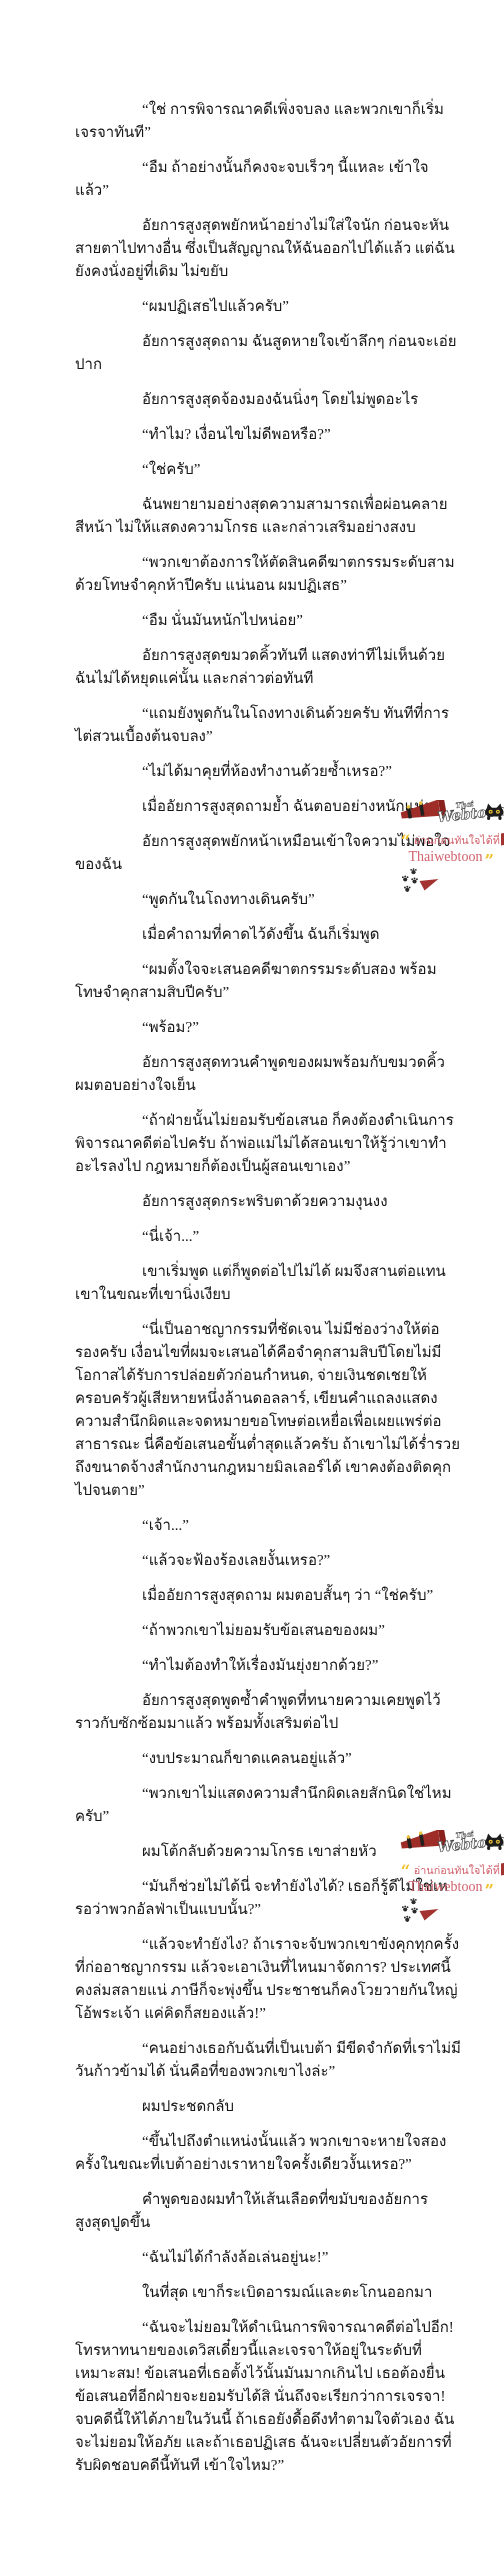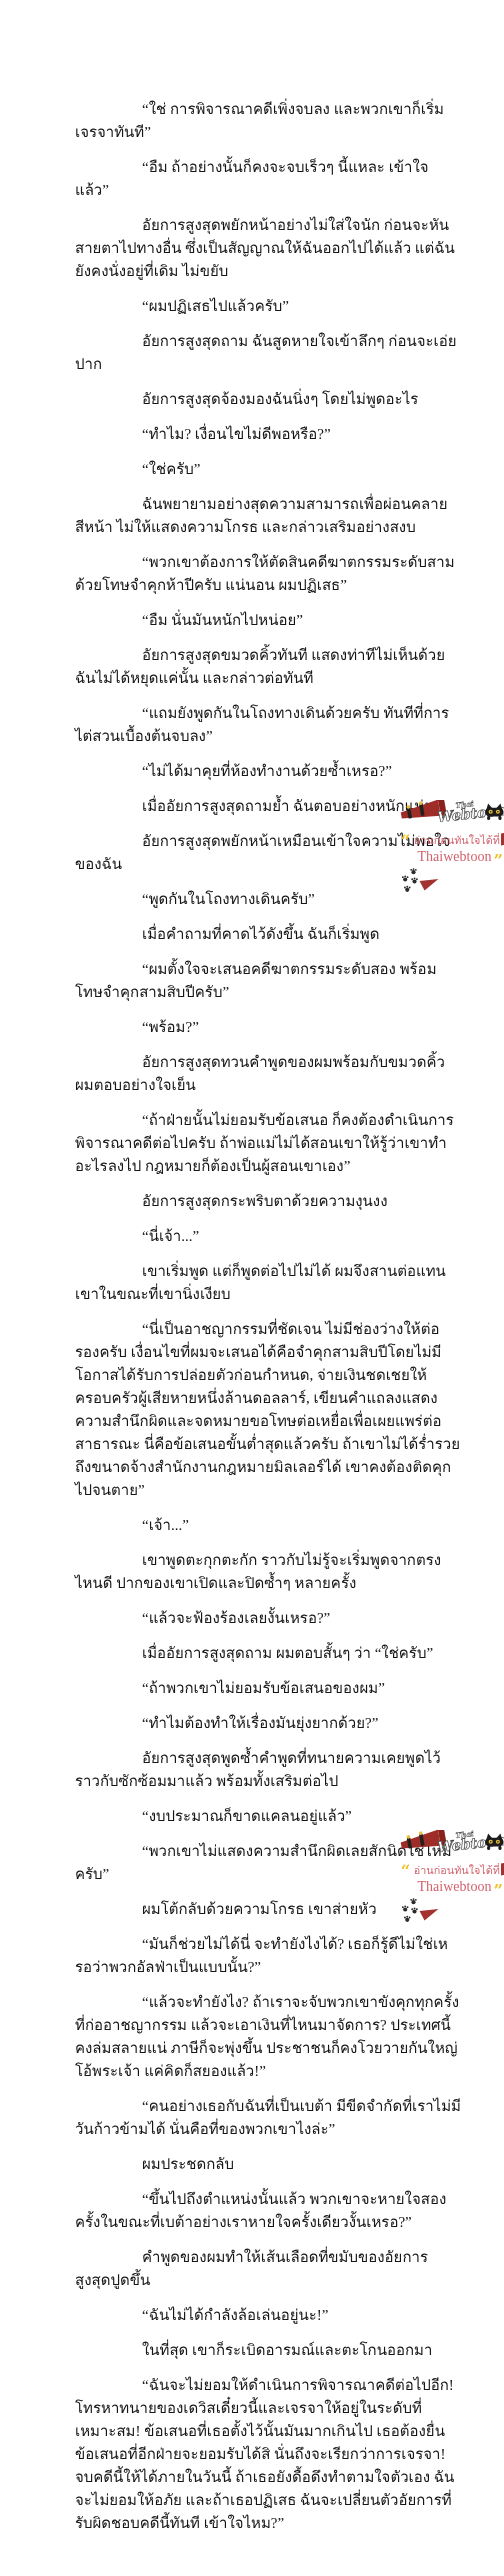--- a/index.html
+++ b/index.html
@@ -74,21 +74,21 @@
   }
   .q-open {
     color: #f0c22e; font-size: 16.5px; font-weight: bold;
     font-family: "DejaVu Serif", serif;
     vertical-align: -3.1px; margin-right: 3.6px;
   }
   .wm-quote-line2 {
     text-align: right;
     color: #d2636e;
     font-size: 14px; line-height: 16.5px;
-    padding-right: 2px;
+    padding-right: 11px;
     white-space: nowrap;
   }
   .q-close {
     color: #f0c22e; font-size: 16.5px; font-weight: bold;
     font-family: "DejaVu Serif", serif;
     vertical-align: -5.2px; margin-left: 2.1px;
   }
   .wm-side-flag {
     position: absolute; right: -1px; top: 33px;
     width: 5.2px; height: 12.4px;
@@ -132,21 +132,20 @@
       <p class="para">เมื่อคำถามที่คาดไว้ดังขึ้น ฉันก็เริ่มพูด</p>
       <p class="para">“ผมตั้งใจจะเสนอคดีฆาตกรรมระดับสอง พร้อมโทษจำคุกสามสิบปีครับ”</p>
       <p class="para">“พร้อม?”</p>
       <p class="para">อัยการสูงสุดทวนคำพูดของผมพร้อมกับขมวดคิ้ว ผมตอบอย่างใจเย็น</p>
       <p class="para">“ถ้าฝ่ายนั้นไม่ยอมรับข้อเสนอ ก็คงต้องดำเนินการพิจารณาคดีต่อไปครับ ถ้าพ่อแม่ไม่ได้สอนเขาให้รู้ว่าเขาทำอะไรลงไป กฎหมายก็ต้องเป็นผู้สอนเขาเอง”</p>
       <p class="para">อัยการสูงสุดกระพริบตาด้วยความงุนงง</p>
       <p class="para">“นี่เจ้า...”</p>
       <p class="para">เขาเริ่มพูด แต่ก็พูดต่อไปไม่ได้ ผมจึงสานต่อแทนเขาในขณะที่เขานิ่งเงียบ</p>
       <p class="para">“นี่เป็นอาชญากรรมที่ชัดเจน ไม่มีช่องว่างให้ต่อรองครับ เงื่อนไขที่ผมจะเสนอได้คือจำคุกสามสิบปีโดยไม่มีโอกาสได้รับการปล่อยตัวก่อนกำหนด, จ่ายเงินชดเชยให้ครอบครัวผู้เสียหายหนึ่งล้านดอลลาร์, เขียนคำแถลงแสดงความสำนึกผิดและจดหมายขอโทษต่อเหยื่อเพื่อเผยแพร่ต่อสาธารณะ นี่คือข้อเสนอขั้นต่ำสุดแล้วครับ ถ้าเขาไม่ได้ร่ำรวยถึงขนาดจ้างสำนักงานกฎหมายมิลเลอร์ได้ เขาคงต้องติดคุกไปจนตาย”</p>
       <p class="para">“เจ้า...”</p>
-      <p class="para">เขาพูดตะกุกตะกัก ราวกับไม่รู้จะเริ่มพูดจากตรงไหนดี ปากของเขาเปิดและปิดซ้ำๆ หลายครั้ง</p>
       <p class="para">“แล้วจะฟ้องร้องเลยงั้นเหรอ?”</p>
       <p class="para">เมื่ออัยการสูงสุดถาม ผมตอบสั้นๆ ว่า “ใช่ครับ”</p>
       <p class="para">“ถ้าพวกเขาไม่ยอมรับข้อเสนอของผม”</p>
       <p class="para">“ทำไมต้องทำให้เรื่องมันยุ่งยากด้วย?”</p>
       <p class="para">อัยการสูงสุดพูดซ้ำคำพูดที่ทนายความเคยพูดไว้ ราวกับซักซ้อมมาแล้ว พร้อมทั้งเสริมต่อไป</p>
       <p class="para">“งบประมาณก็ขาดแคลนอยู่แล้ว”</p>
       <p class="para">“พวกเขาไม่แสดงความสำนึกผิดเลยสักนิดใช่ไหมครับ”</p>
       <p class="para">ผมโต้กลับด้วยความโกรธ เขาส่ายหัว</p>
       <p class="para">“มันก็ช่วยไม่ได้นี่ จะทำยังไงได้? เธอก็รู้ดีไม่ใช่เหรอว่าพวกอัลฟ่าเป็นแบบนั้น?”</p>
       <p class="para">“แล้วจะทำยังไง? ถ้าเราจะจับพวกเขาขังคุกทุกครั้งที่ก่ออาชญากรรม แล้วจะเอาเงินที่ไหนมาจัดการ? ประเทศนี้คงล่มสลายแน่ ภาษีก็จะพุ่งขึ้น ประชาชนก็คงโวยวายกันใหญ่ โอ้พระเจ้า แค่คิดก็สยองแล้ว!”</p>

